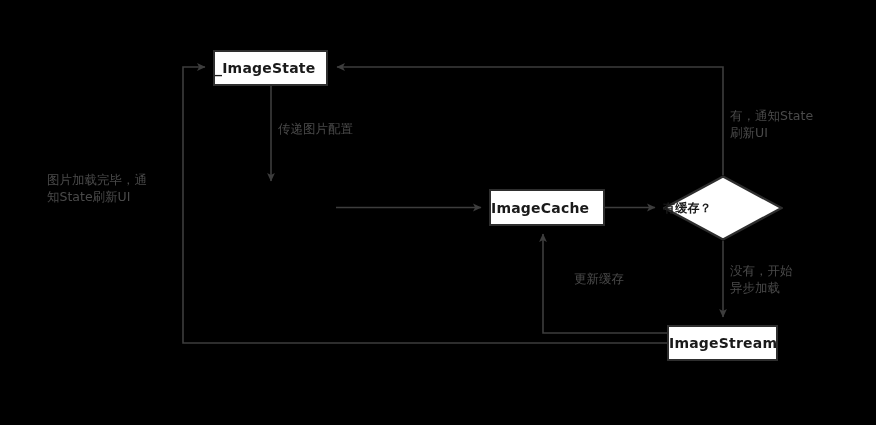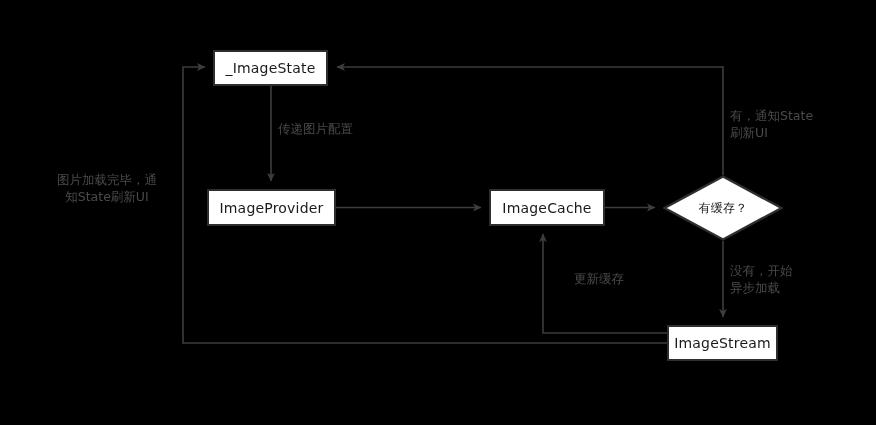--- a/index.html
+++ b/index.html
@@ -21,27 +21,27 @@
     top: 0;
     width: 876px;
     height: 425px;
     pointer-events: none;
   }
   .node {
     position: absolute;
     box-sizing: border-box;
     display: flex;
     align-items: center;
-    justify-content: center;
     background: #ffffff;
     border: 2px solid #2e2e2e;
     color: #1a1a1a;
     font-size: 14px;
     letter-spacing: 0.2px;
     white-space: nowrap;
+    font-weight: bold;
   }
   .node.diamond {
     background: transparent;
     border: none;
   }
   .diamond-shape {
     position: absolute;
     left: 0;
     top: 0;
     width: 100%;
@@ -52,21 +52,21 @@
     z-index: 2;
     color: #1a1a1a;
     font-size: 12px;
   }
   .edge-label {
     position: absolute;
     color: #4a4a4a;
     font-size: 12.5px;
     line-height: 17px;
     white-space: pre;
-    text-align: center;
+    text-align: left;
   }
   .edge-label.left-align {
     text-align: left;
   }
 </style>
 </head>
 <body>
 
 <div id="canvas">
 
@@ -89,23 +89,20 @@
 
     <path d="M667,333 L543,333 L543,234" stroke="#3d3d3d" stroke-width="1.6" fill="none" marker-end="url(#arrowhead)"></path>
 
     <path d="M667,343 L183,343 L183,67 L205,67" stroke="#3d3d3d" stroke-width="1.6" fill="none" marker-end="url(#arrowhead)"></path>
   </svg>
 
   <div class="node" style="left:213px; top:50px; width:115px; height:36px;">
     <span>_ImageState</span>
   </div>
 
-  <div class="node" style="left:207px; top:189px; width:129px; height:37px;">
-    <span>ImageProvider</span>
-  </div>
 
   <div class="node" style="left:489px; top:189px; width:116px; height:37px;">
     <span>ImageCache</span>
   </div>
 
   <div class="node diamond" style="left:663px; top:175px; width:120px; height:66px;">
     <svg class="diamond-shape" viewBox="0 0 120 66" preserveAspectRatio="none">
       <polygon points="60,1.5 118.5,33 60,64.5 1.5,33" fill="#ffffff" stroke="#2e2e2e" stroke-width="2.4"></polygon>
     </svg>
     <span class="diamond-label">有缓存？</span>

